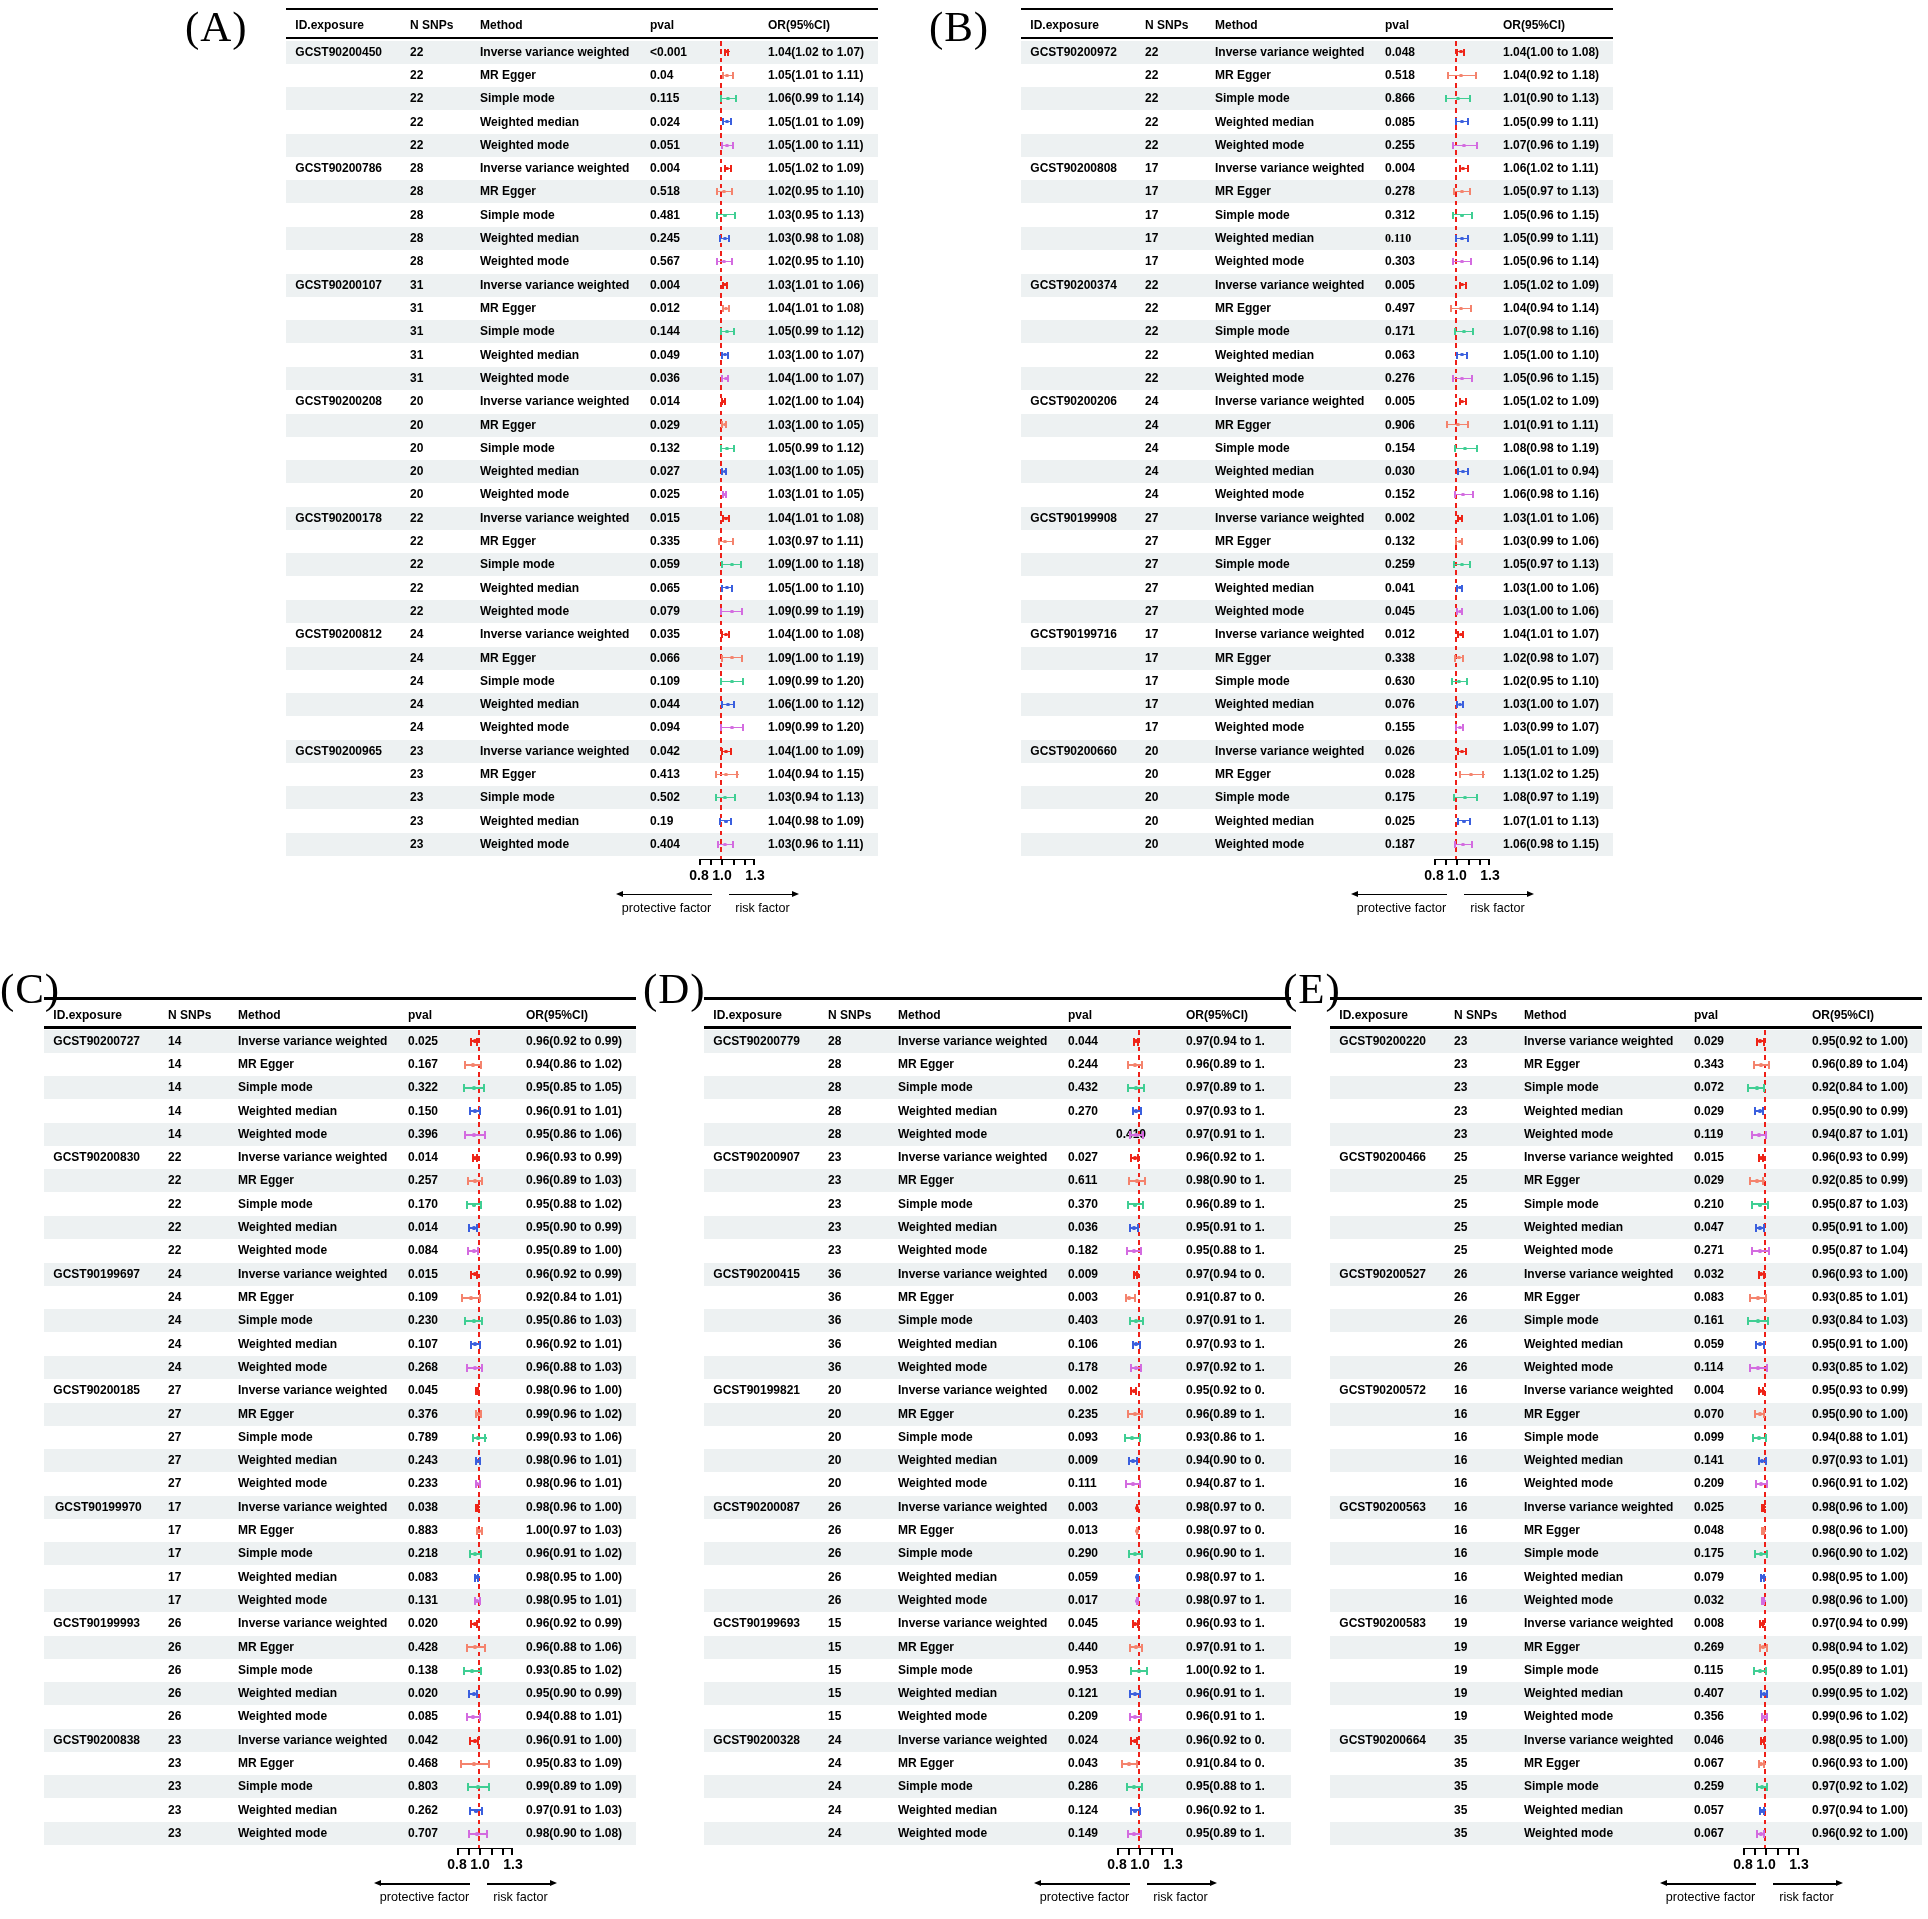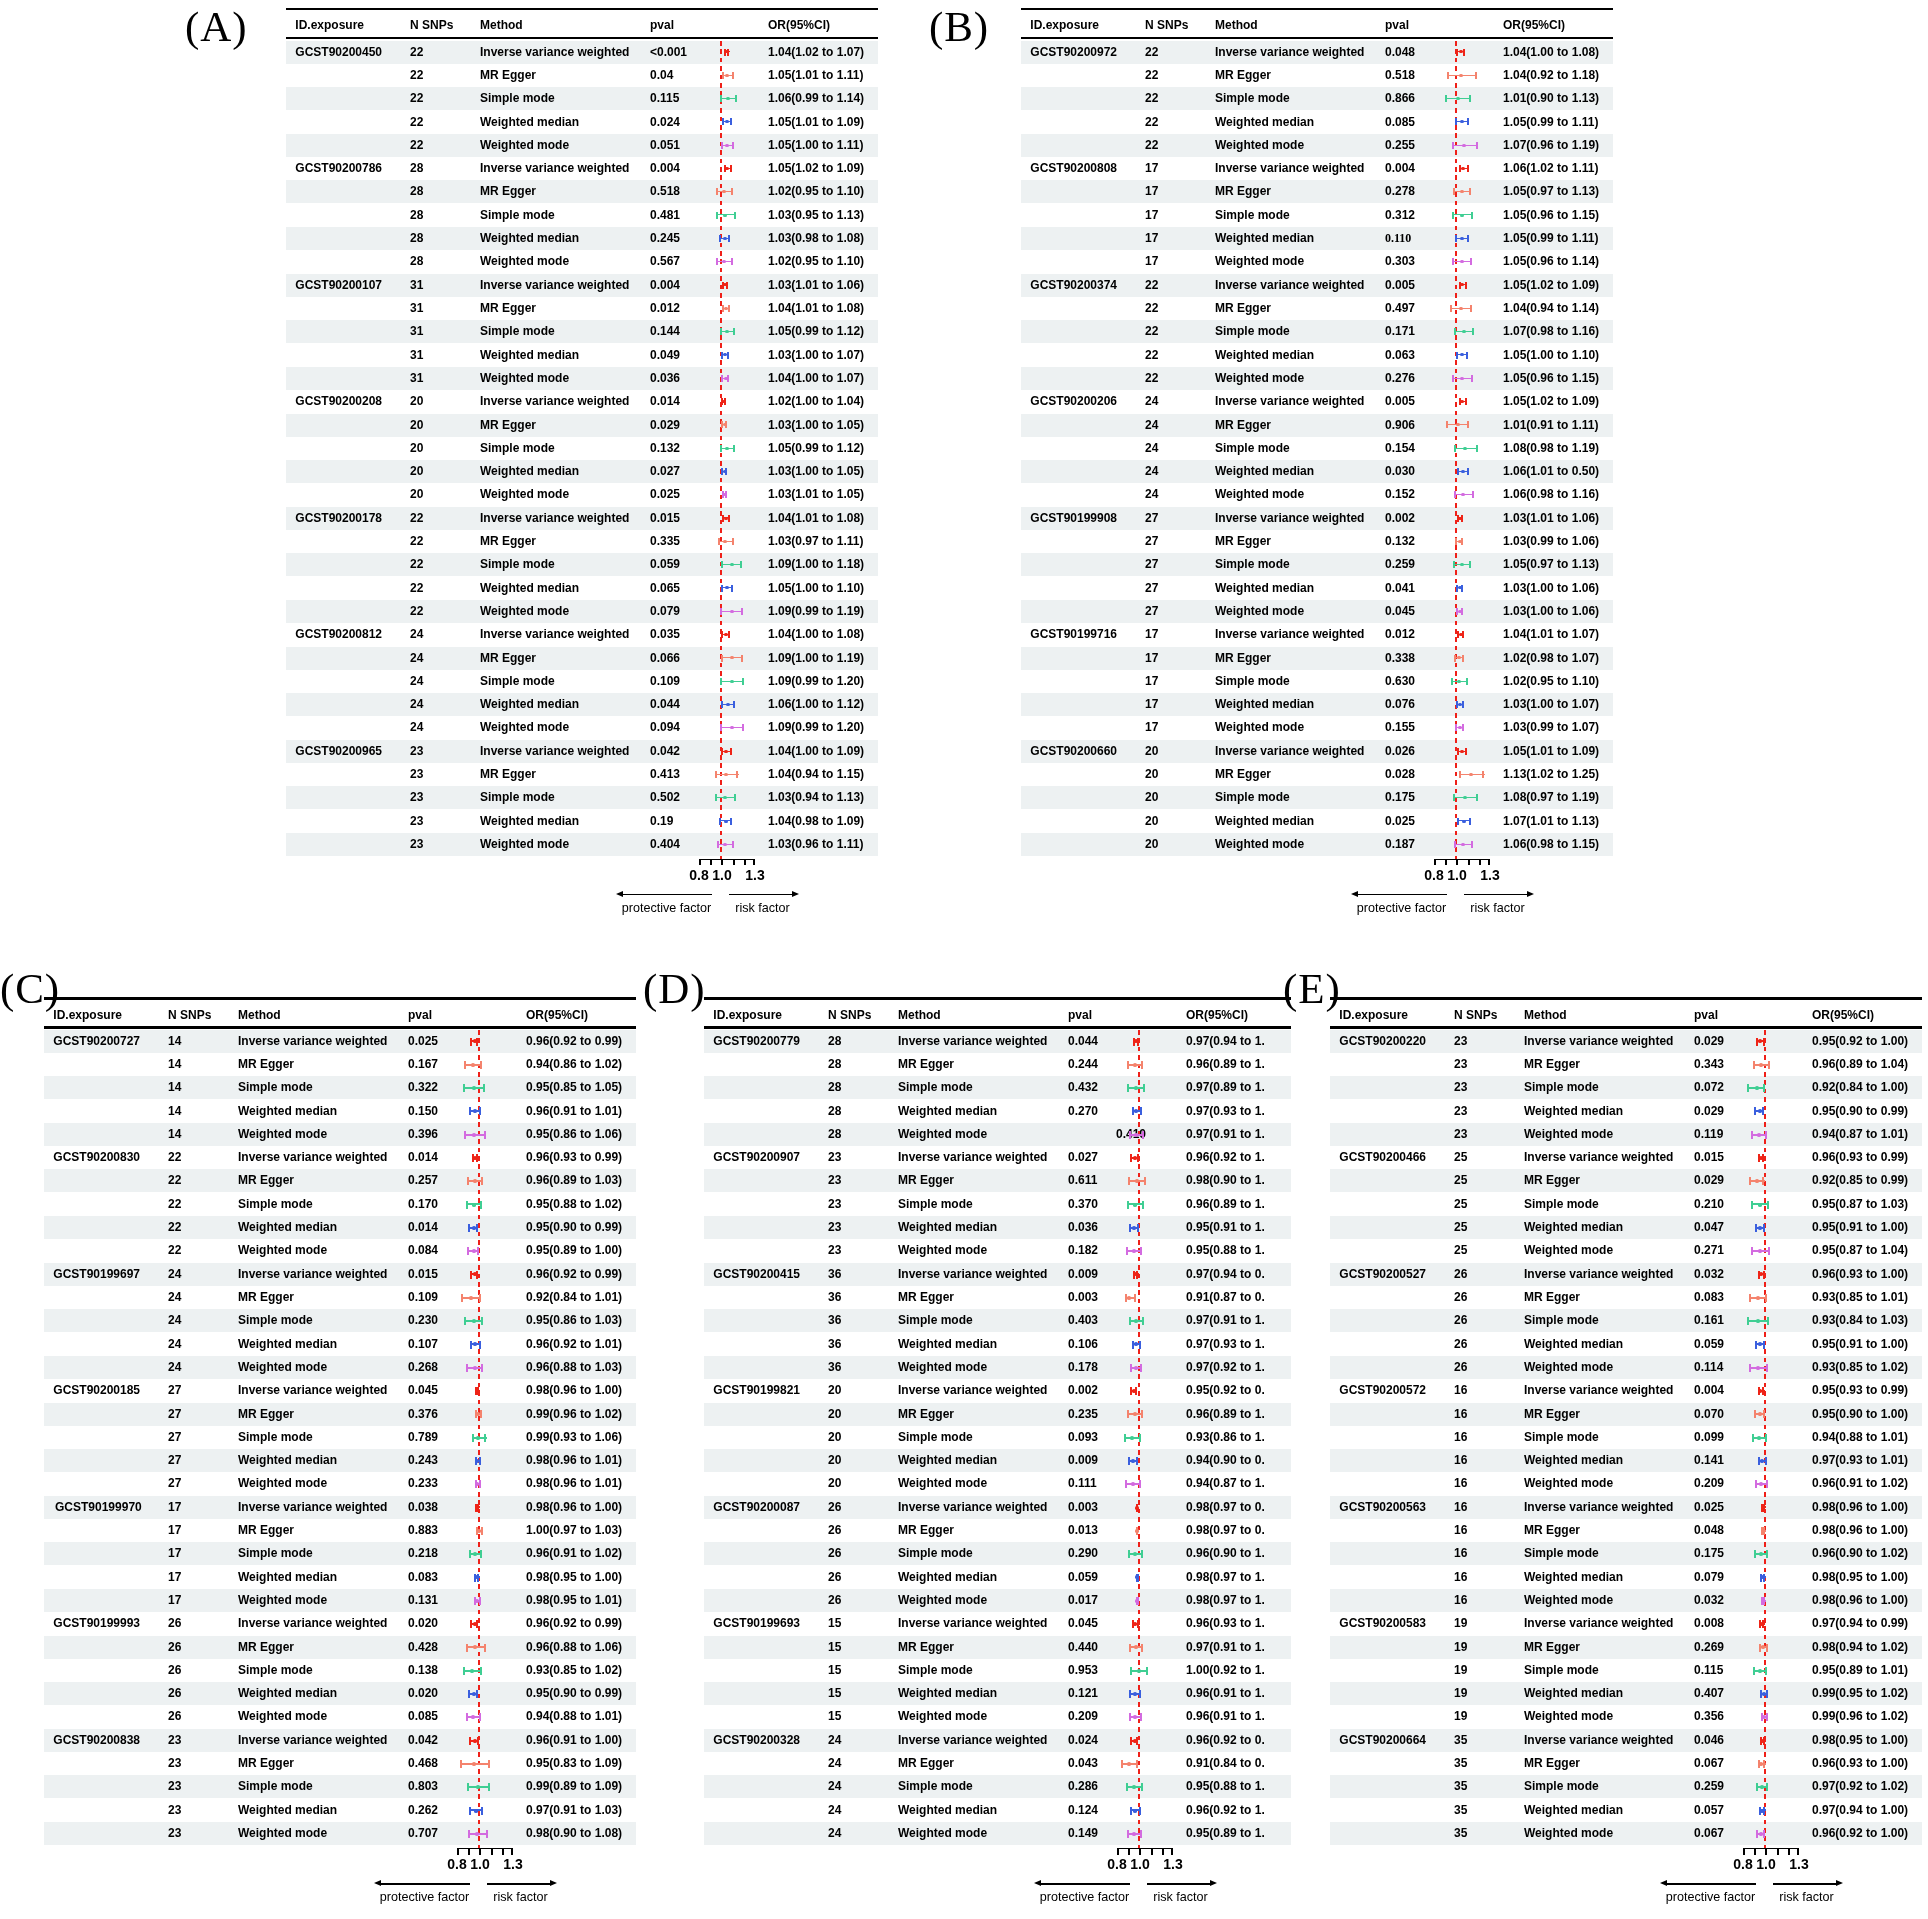--- a/index.html
+++ b/index.html
@@ -534,21 +534,21 @@
       <div class="rowband" style="left: 0px; top: 429px; width: 592px;">
         <div class="cell" style="left: 124px;">24</div>
         <div class="cell" style="left: 194px;">Simple mode</div>
         <div class="cell" style="left: 364px;">0.154</div>
         <div class="cell" style="left: 482px;">1.08(0.98 to 1.19)</div>
       </div>
       <div class="rowband shade" style="left: 0px; top: 452px; width: 592px;">
         <div class="cell" style="left: 124px;">24</div>
         <div class="cell" style="left: 194px;">Weighted median</div>
         <div class="cell" style="left: 364px;">0.030</div>
-        <div class="cell" style="left: 482px;">1.06(1.01 to 0.50)</div>
+        <div class="cell" style="left: 482px;">1.06(1.01 to 0.94)</div>
       </div>
       <div class="rowband" style="left: 0px; top: 475px; width: 592px;">
         <div class="cell" style="left: 124px;">24</div>
         <div class="cell" style="left: 194px;">Weighted mode</div>
         <div class="cell" style="left: 364px;">0.152</div>
         <div class="cell" style="left: 482px;">1.06(0.98 to 1.16)</div>
       </div>
       <div class="rowband shade" style="left: 0px; top: 499px; width: 592px;">
         <div class="cell" style="left: 9.3px;">GCST90199908</div>
         <div class="cell" style="left: 124px;">27</div>

